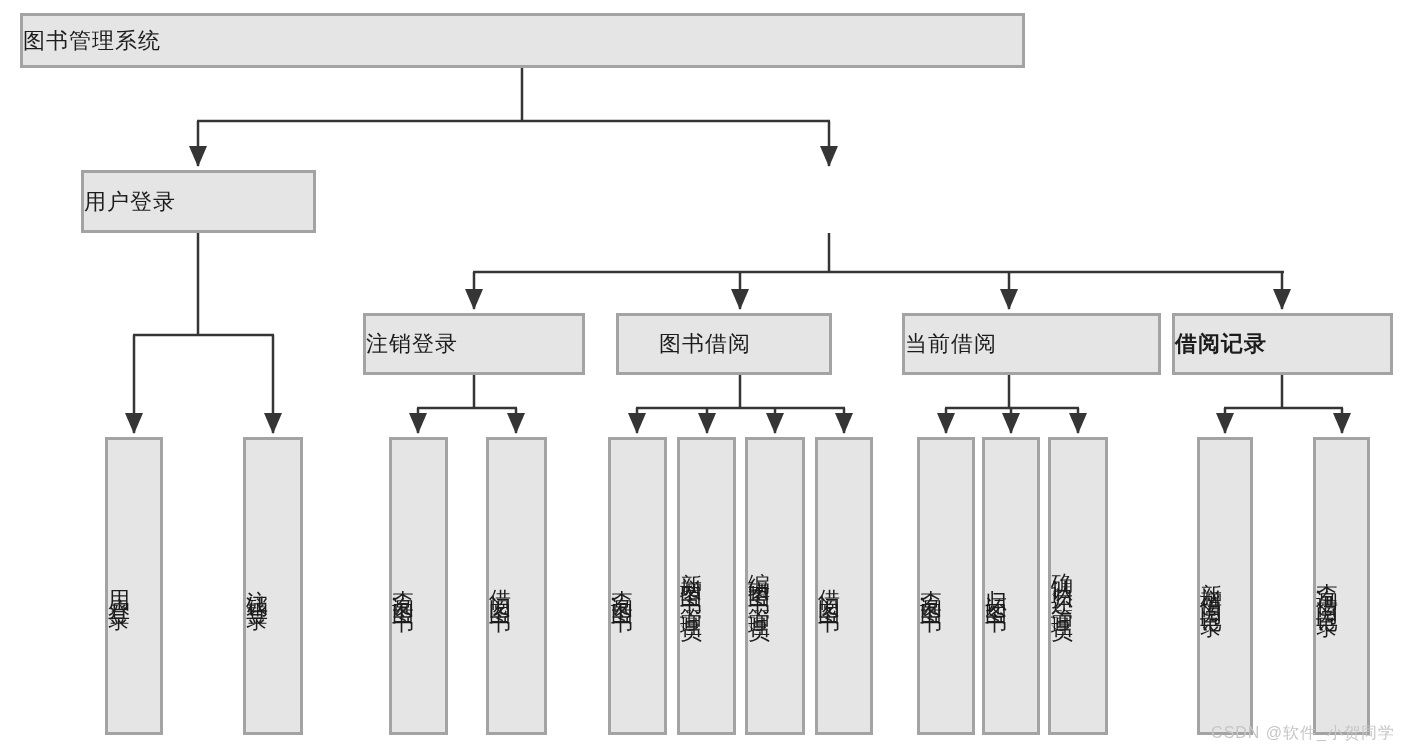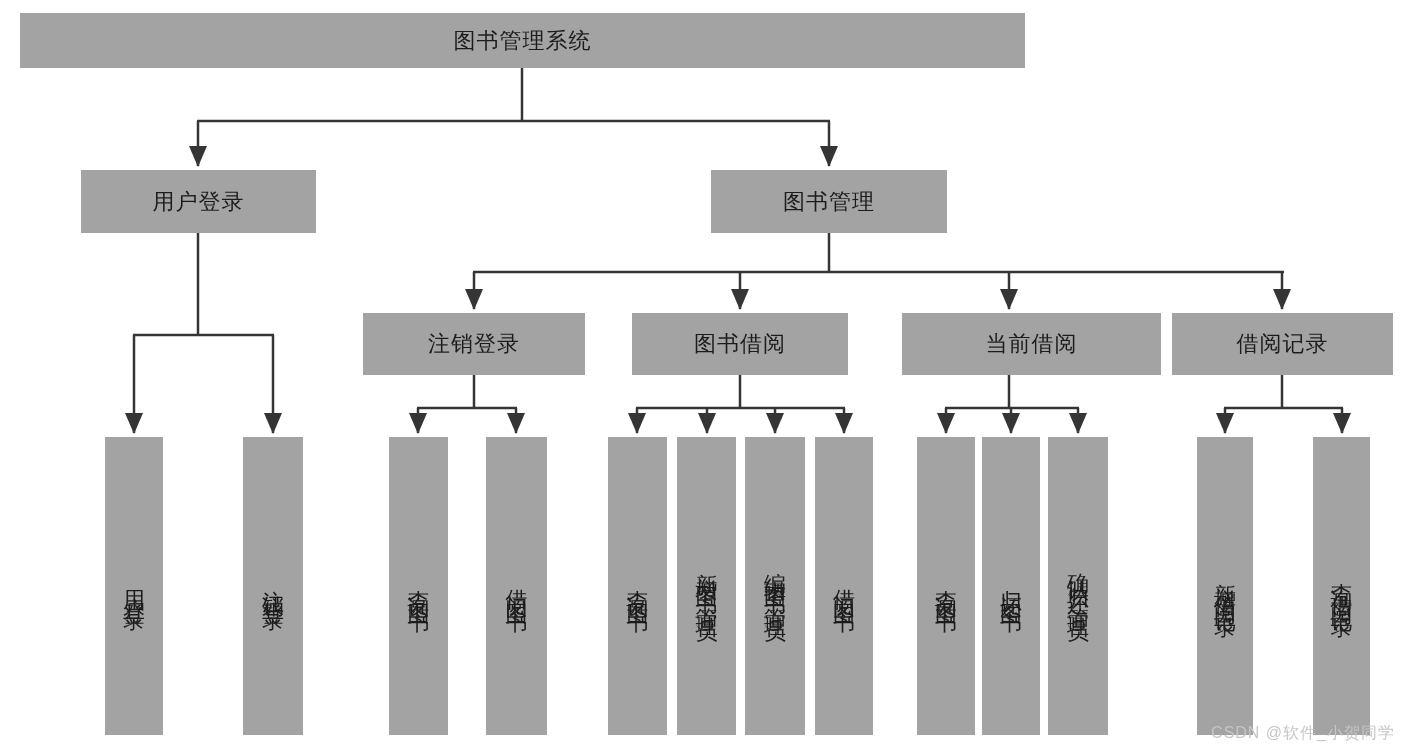--- a/index.html
+++ b/index.html
@@ -16,24 +16,23 @@
   .wires {
     position: absolute;
     left: 0; top: 0;
     width: 1405px; height: 747px;
   }
 
   .node {
     position: absolute;
     box-sizing: border-box;
     border: 3px solid #a3a3a3;
-    background: #a3a3a3;
+    background: #e5e5e5;
     display: flex;
     align-items: center;
-    justify-content: center;
     z-index: 2;
   }
   .lbl {
     font-size: 22px;
     color: #1c1c1c;
     letter-spacing: 1px;
     line-height: 1;
     white-space: nowrap;
   }
   .leaf { top: 437px; height: 298px; }
@@ -42,23 +41,23 @@
     text-orientation: mixed;
     letter-spacing: 7px;
     white-space: normal;
   }
 
   
   #b-root { left: 20px;   top: 13px;  width: 1005px; height: 55px; }
   #b-user { left: 81px;   top: 170px; width: 235px;  height: 63px; }
   #b-mgmt { left: 711px;  top: 170px; width: 236px;  height: 63px; }
   #b-new  { left: 363px;  top: 313px; width: 222px;  height: 62px; }
-  #b-bor  { left: 632px;  top: 313px; width: 216px;  height: 62px; }
+  #b-bor  { left: 616px;  top: 313px; width: 216px;  height: 62px; padding-left: 40px; }
   #b-cur  { left: 902px;  top: 313px; width: 259px;  height: 62px; }
-  #b-rec  { left: 1172px; top: 313px; width: 221px;  height: 62px; }
+  #b-rec  { left: 1172px; top: 313px; width: 221px;  height: 62px; font-weight: bold; }
 
   
   #l-login  { left: 105px;  width: 58px; }
   #l-logout { left: 243px;  width: 60px; }
   #l-nq     { left: 389px;  width: 59px; }
   #l-nb     { left: 486px;  width: 61px; }
   #l-bq     { left: 608px;  width: 59px; }
   #l-ba     { left: 677px;  width: 59px; }
   #l-be     { left: 745px;  width: 60px; }
   #l-bb     { left: 815px;  width: 58px; }
@@ -148,23 +147,20 @@
     </g>
   </svg>
 
   <div class="node" id="b-root">
     <span class="lbl">图书管理系统</span>
   </div>
 
   <div class="node" id="b-user">
     <span class="lbl">用户登录</span>
   </div>
-  <div class="node" id="b-mgmt">
-    <span class="lbl">图书管理</span>
-  </div>
 
   <div class="node" id="b-new">
     <span class="lbl">注销登录</span>
   </div>
   <div class="node" id="b-bor">
     <span class="lbl">图书借阅</span>
   </div>
   <div class="node" id="b-cur">
     <span class="lbl">当前借阅</span>
   </div>

